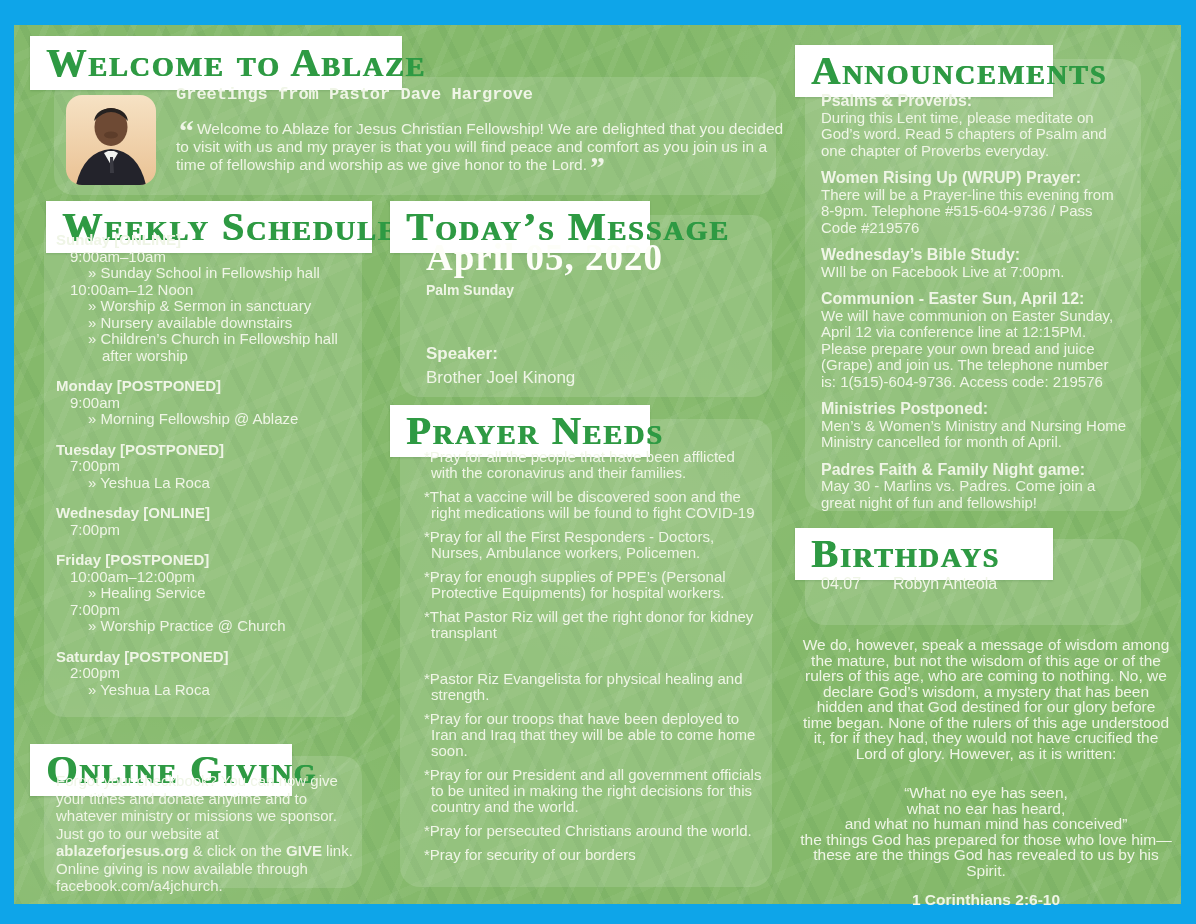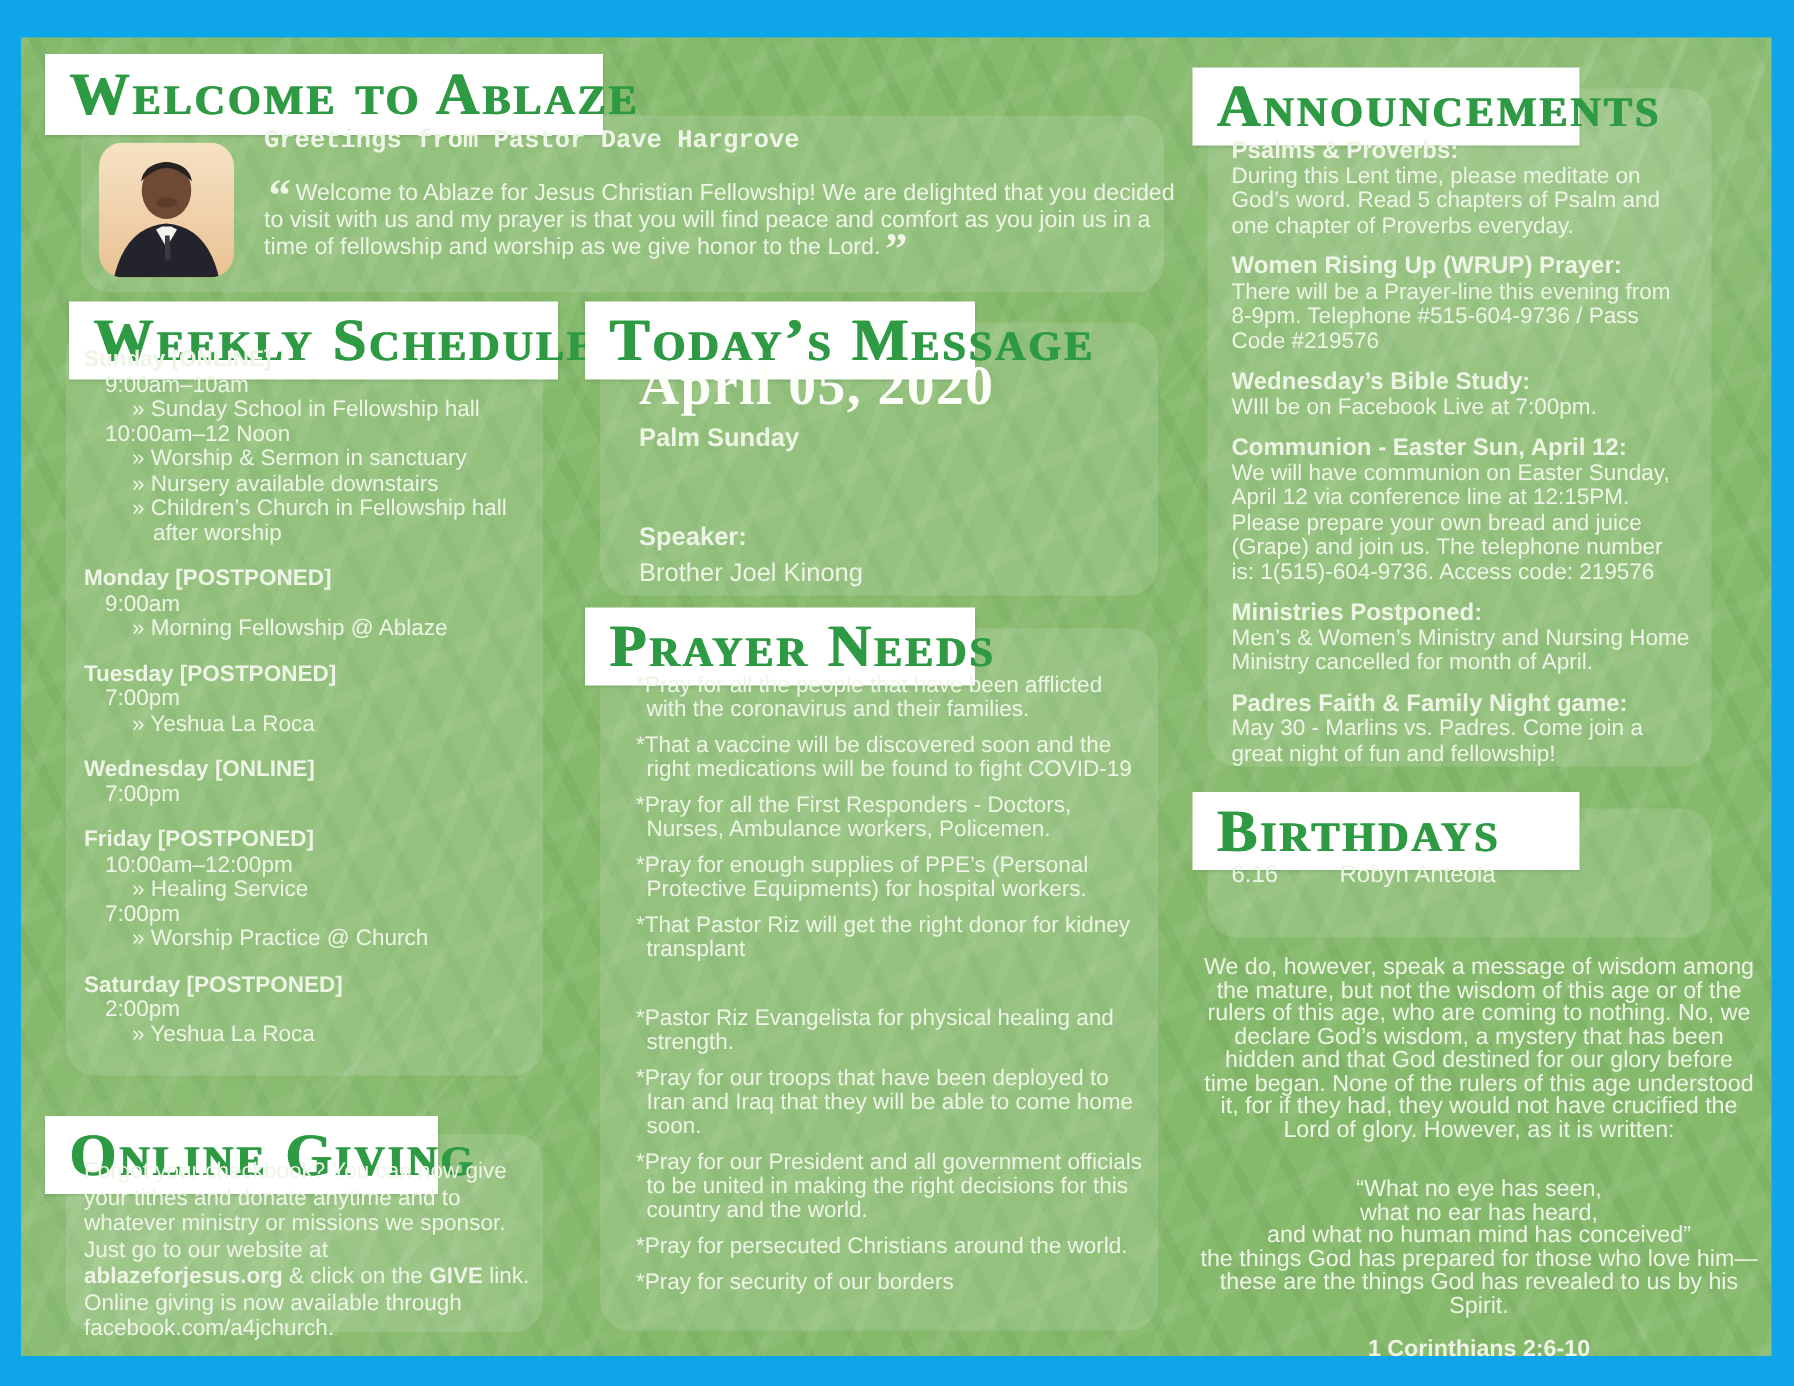--- a/index.html
+++ b/index.html
@@ -42,21 +42,21 @@
   
   .weekly { font-size:15px; line-height:16.5px; }
   .day { margin-bottom:14px; }
   .day-h { font-weight:bold; }
   .time { padding-left:14px; }
   .sch-item { padding-left:46px; text-indent:-14px; }
   
   .giving-text { font-size:15px; line-height:17.5px; }
   
   .tm-date { font-family:"Liberation Serif", serif; font-weight:bold; font-size:37px; color:#fdfef8; letter-spacing:1px; }
-  .tm-occasion { font-size:17px; font-weight:bold; margin-top:3px; }
+  .tm-occasion { font-size:14px; font-weight:bold; margin-top:3px; }
   .tm-speaker-label { font-size:17px; font-weight:bold; margin-top:46px; }
   .tm-speaker { font-size:17px; margin-top:4px; }
   
   .prayer { font-size:15px; line-height:16px; }
   .pr-item { margin-bottom:8px; padding-left:7px; text-indent:-7px; }
   .pr-gap { margin-top:30px; }
   
   .ann { font-size:15px; line-height:16.5px; }
   .ann-item { margin-bottom:11px; }
   .ann-h { font-weight:bold; font-size:16px; }
@@ -220,21 +220,21 @@
         <div class="ann-h">Ministries Postponed:</div>
         <div>Men’s &amp; Women’s Ministry and Nursing Home Ministry cancelled for month of April.</div>
       </div>
       <div class="ann-item">
         <div class="ann-h">Padres Faith &amp; Family Night game:</div>
         <div>May 30 - Marlins vs. Padres. Come join a great night of fun and fellowship!</div>
       </div>
     </div>
 
     <div class="content bday-row" style="left:807px;top:550px;width:306px;">
-      <span class="bday-date">6.16</span>
+      <span class="bday-date">04.07</span>
       <span>Robyn Anteola</span>
     </div>
 
     <div class="content scripture" style="left:786px;top:612px;width:372px;">
       <p>We do, however, speak a message of wisdom among the mature, but not the wisdom of this age or of the rulers of this age, who are coming to nothing. No, we declare God’s wisdom, a mystery that has been hidden and that God destined for our glory before time began. None of the rulers of this age understood it, for if they had, they would not have crucified the Lord of glory. However, as it is written:</p>
       <div class="poem">
         <div>“What no eye has seen,</div>
         <div>what no ear has heard,</div>
         <div>and what no human mind has conceived”</div>
         <div>the things God has prepared for those who love him—</div>

